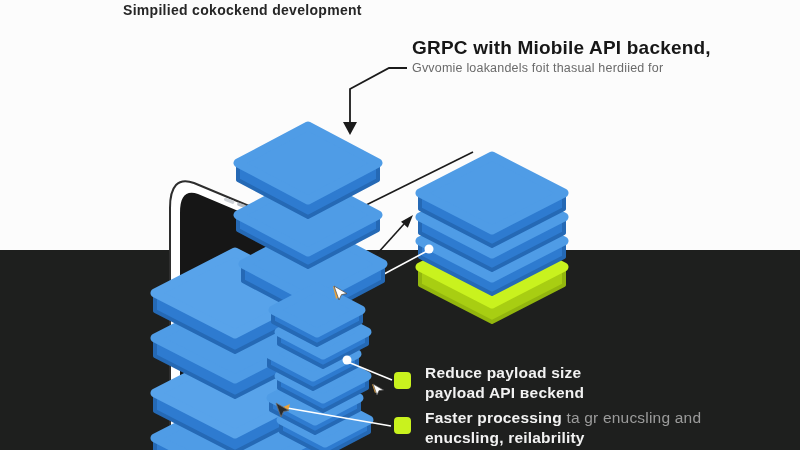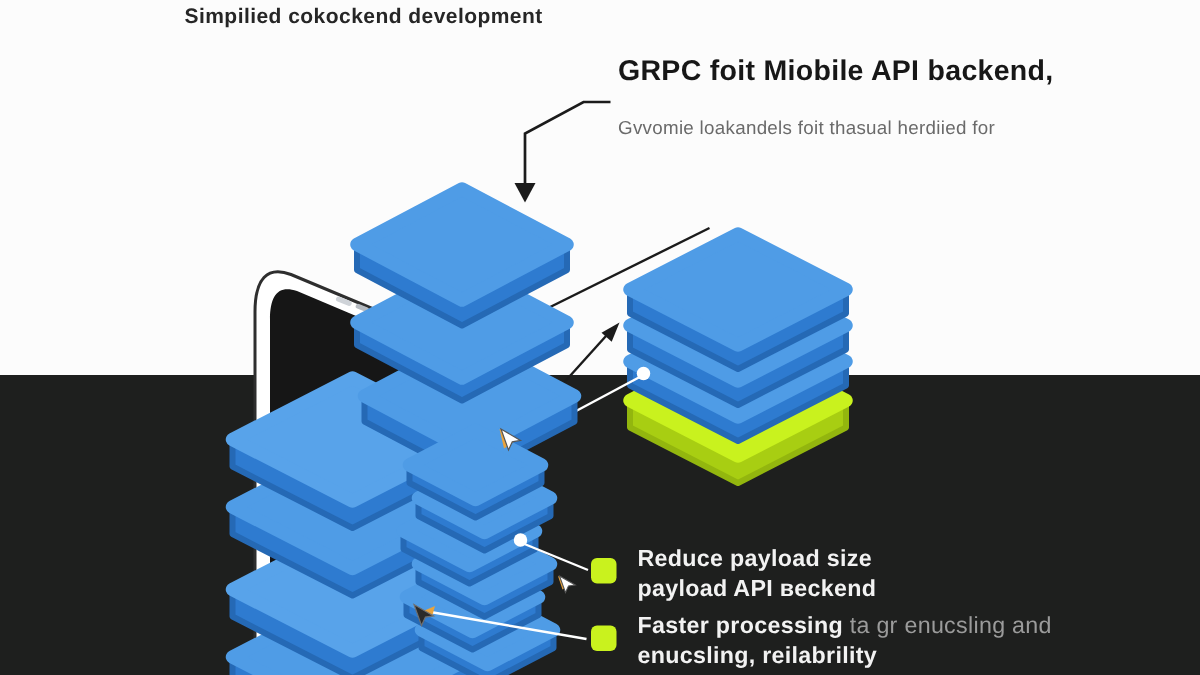--- a/index.html
+++ b/index.html
@@ -14,21 +14,21 @@
   *{margin:0;padding:0;box-sizing:border-box}
   html,body{width:800px;height:450px;overflow:hidden}
   body{position:relative;font-family:"Liberation Sans","DejaVu Sans",sans-serif;background:var(--background_top)}
   .bg-top{position:absolute;left:0;top:0;width:800px;height:250px;background:var(--background_top)}
   .bg-bottom{position:absolute;left:0;top:250px;width:800px;height:200px;background:var(--background_bottom)}
   .stage{position:absolute;left:0;top:0;width:800px;height:450px}
   .page-title{position:absolute;left:123px;top:2px;font-size:14px;font-weight:600;
     color:var(--text_dark);letter-spacing:.3px}
   .callout{position:absolute;left:412px;top:37px;width:340px}
   .callout h2{font-size:19px;font-weight:700;color:var(--text_heading);letter-spacing:.2px;line-height:22px}
-  .callout p{margin-top:18px;font-size:12.5px;line-height:16.5px;color:var(--text_muted);font-weight:500;letter-spacing:.2px}
+  .callout p{margin-top:1px;font-size:12.5px;line-height:16.5px;color:var(--text_muted);font-weight:500;letter-spacing:.2px}
   .bullet{position:absolute;left:394px;display:flex;gap:14px}
   .bullet .sq{width:17px;height:17px;border-radius:4px;background:var(--accent_green);flex:0 0 17px}
   .bullet .txt{font-size:15.5px;line-height:20px;font-weight:700;color:var(--text_light);letter-spacing:.2px}
   .bullet .txt .muted{color:var(--text_light_muted);font-weight:500}
   .b1{top:363px}.b1 .sq{margin-top:9px}
   .b2{top:408px}.b2 .sq{margin-top:9px}
   svg .topf{stroke-width:9;stroke-linejoin:round}
   svg .sidef{stroke-width:4;stroke-linejoin:round}
 </style>
 </head>
@@ -133,21 +133,21 @@
   </g>
   <g>
     <polygon points="283,407 290,404 288,411" fill="var(--cursor_orange)"></polygon>
     <path d="M276,403 L281,417 L283.6,411.4 L289,410.6 Z" fill="#2a2a2a" stroke="#6f6f6f" stroke-width="0.8"></path>
   </g>
 </svg>
 
 <div class="page-title">Simpilied cokockend development</div>
 
 <div class="callout">
-  <h2>GRPC foit Miobile API backend,</h2>
+  <h2>GRPC with Miobile API backend,</h2>
   <p><span>Gvvomie loakandels foit thasual herdiied for</span><br>
   </p>
 </div>
 
 <div class="bullet b1">
   <span class="sq"></span>
   <div class="txt">
     <span>Reduce payload size</span><span class="muted"></span><br>
     <span>payload API вeckend</span>
   </div>

